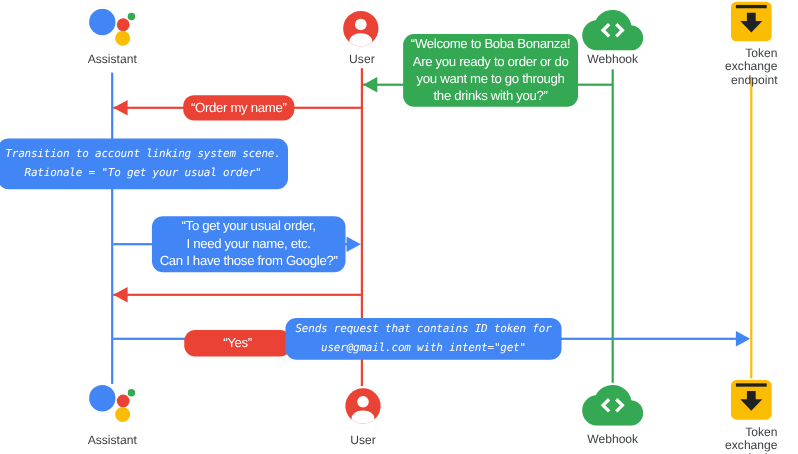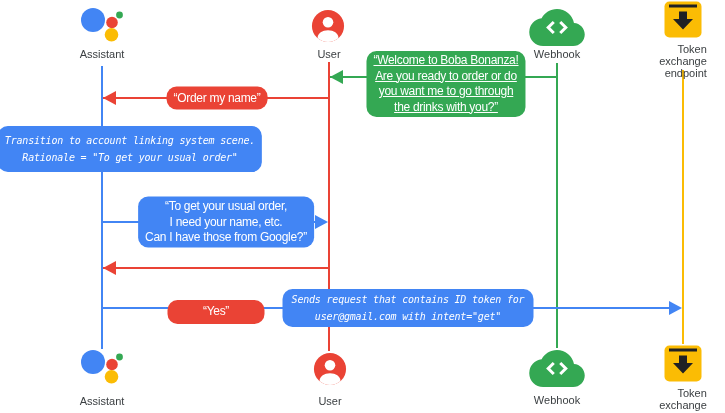--- a/index.html
+++ b/index.html
@@ -40,37 +40,37 @@
 
   <div class="msg-line blue" style="left:103px;top:221px;width:215px;"></div>
   <div class="arr right blue" style="left:315px;top:215px;"></div>
 
   <div class="msg-line red" style="left:103px;top:267px;width:226px;"></div>
   <div class="arr left red" style="left:103px;top:261px;"></div>
 
   <div class="msg-line blue" style="left:103px;top:307px;width:567px;"></div>
   <div class="arr right blue" style="left:669px;top:301px;"></div>
 
-  <div class="bubble green" style="left:446px;top:84px;min-width:147px;min-height:63px;text-decoration:underline;">“Welcome to Boba Bonanza!
+  <div class="bubble green" style="left:446px;top:64px;min-width:147px;min-height:63px;">“Welcome to Boba Bonanza!
 Are you ready to order or do
 you want me to go through
 the drinks with you?”</div>
 
   <div class="bubble red" style="left:217px;top:98px;min-width:96px;min-height:23px;">“Order my name”</div>
 
   <div class="bubble blue mono" style="left:130px;top:149px;min-width:256px;min-height:46px;">Transition to account linking system scene.
 Rationale = "To get your usual order"</div>
 
   <div class="bubble blue" style="left:226px;top:222px;min-width:160px;min-height:51px;">“To get your usual order,
 I need your name, etc.
 Can I have those from Google?”</div>
 
   <div class="bubble red" style="left:216px;top:268px;min-width:97px;min-height:24px;margin-top:44px;">“Yes”</div>
 
-  <div class="bubble blue mono" style="left:408px;top:308px;min-width:251px;min-height:38px;font-style:italic;">Sends request that contains ID token for
+  <div class="bubble blue mono" style="left:385px;top:308px;min-width:251px;min-height:38px;font-style:italic;">Sends request that contains ID token for
 user@gmail.com with intent="get"</div>
 
   <div class="icon" style="left:102px;top:8px;">
     <svg width="44" height="34" viewBox="0 0 44 34">
       <circle cx="13" cy="12" r="12" fill="#4285F4"></circle>
       <circle cx="32" cy="14.5" r="5.8" fill="#EA4335"></circle>
       <circle cx="39.5" cy="7" r="3.4" fill="#34A853"></circle>
       <circle cx="31.5" cy="26.8" r="6.8" fill="#FBBC04"></circle>
     </svg>
   </div>

